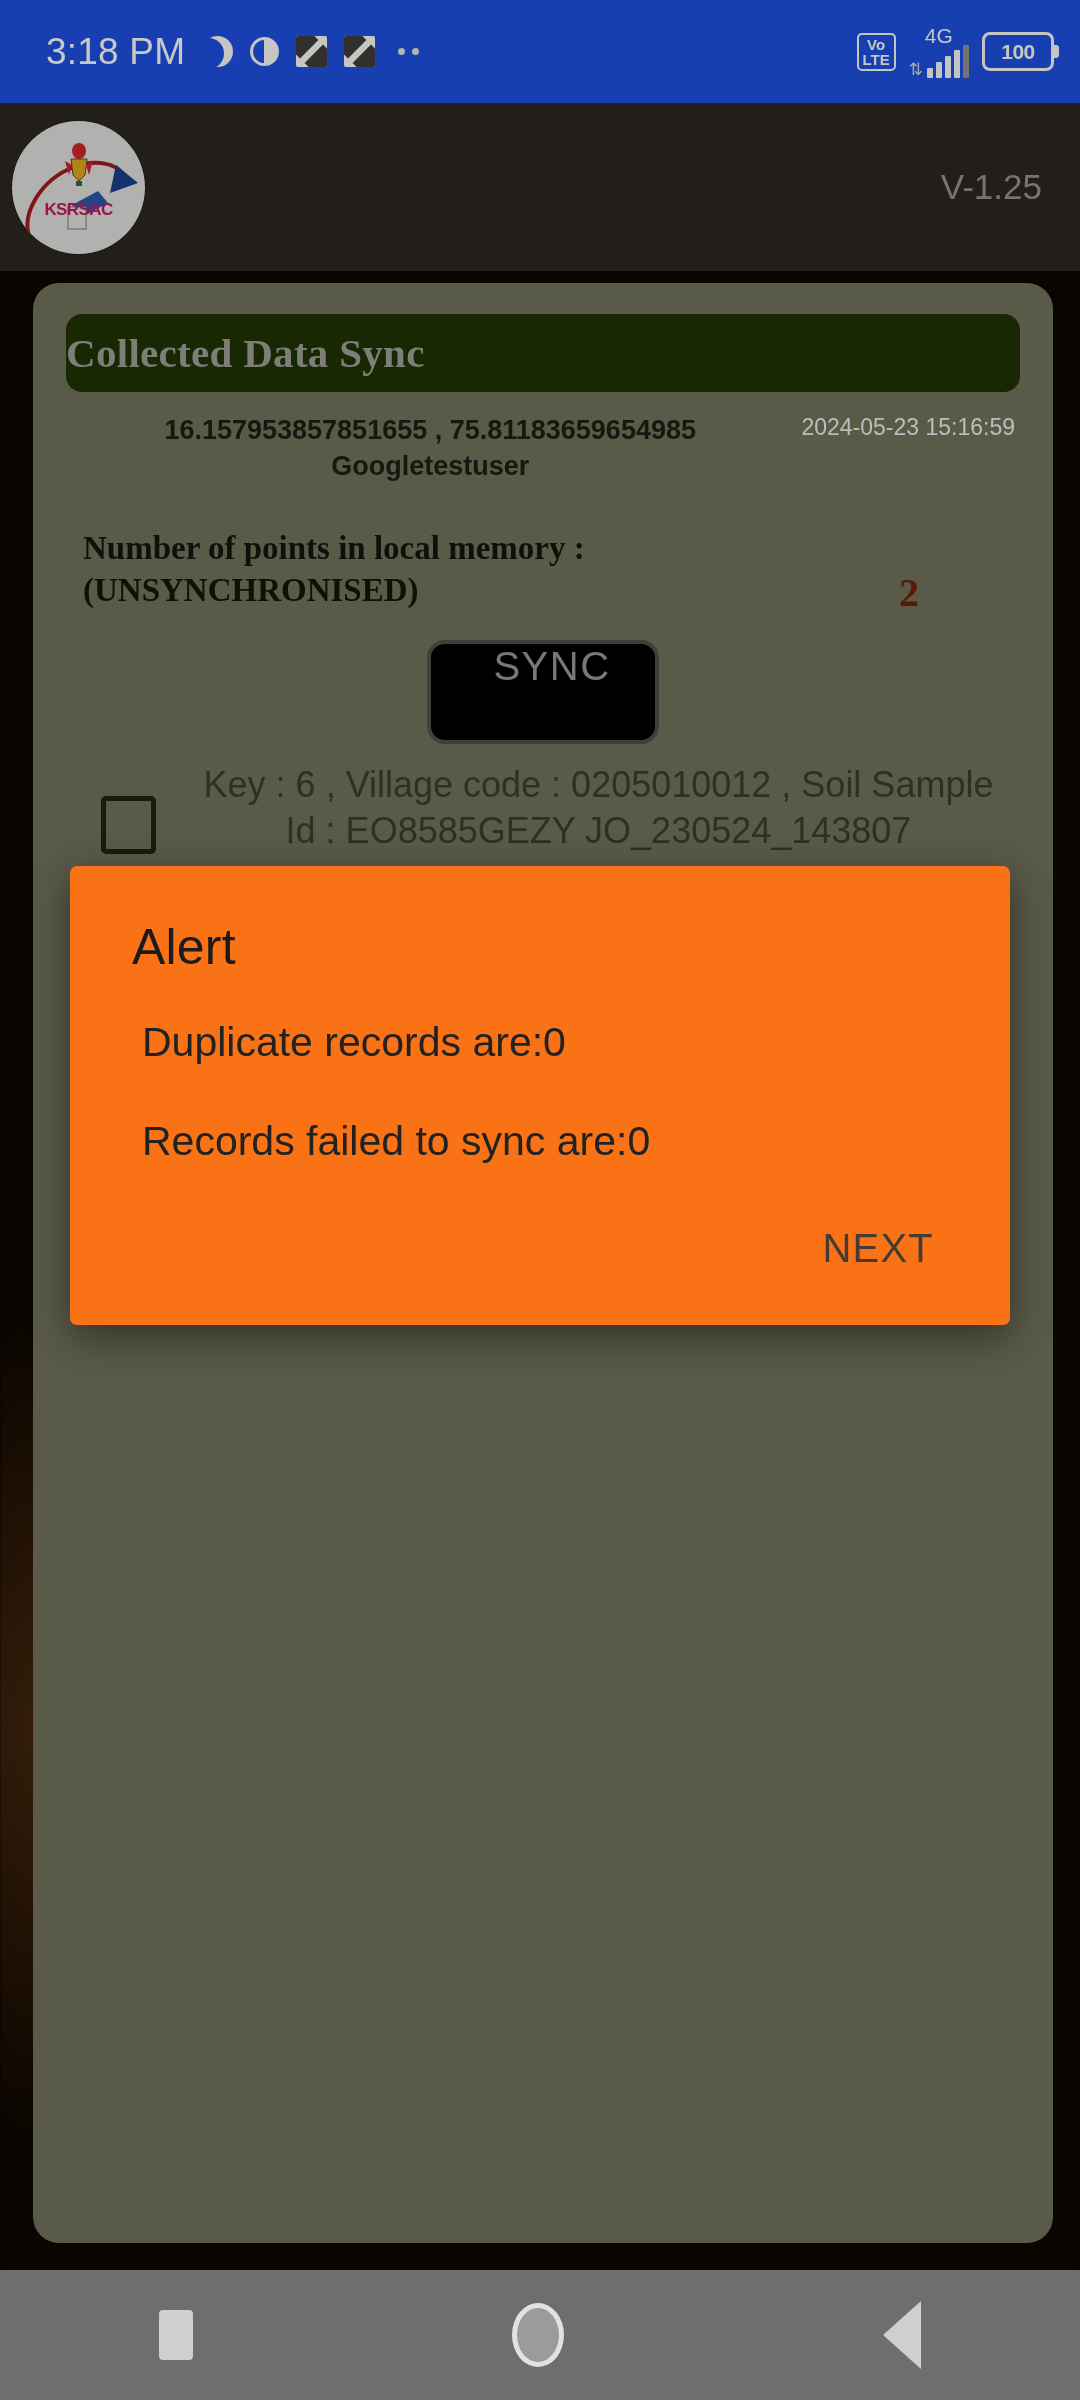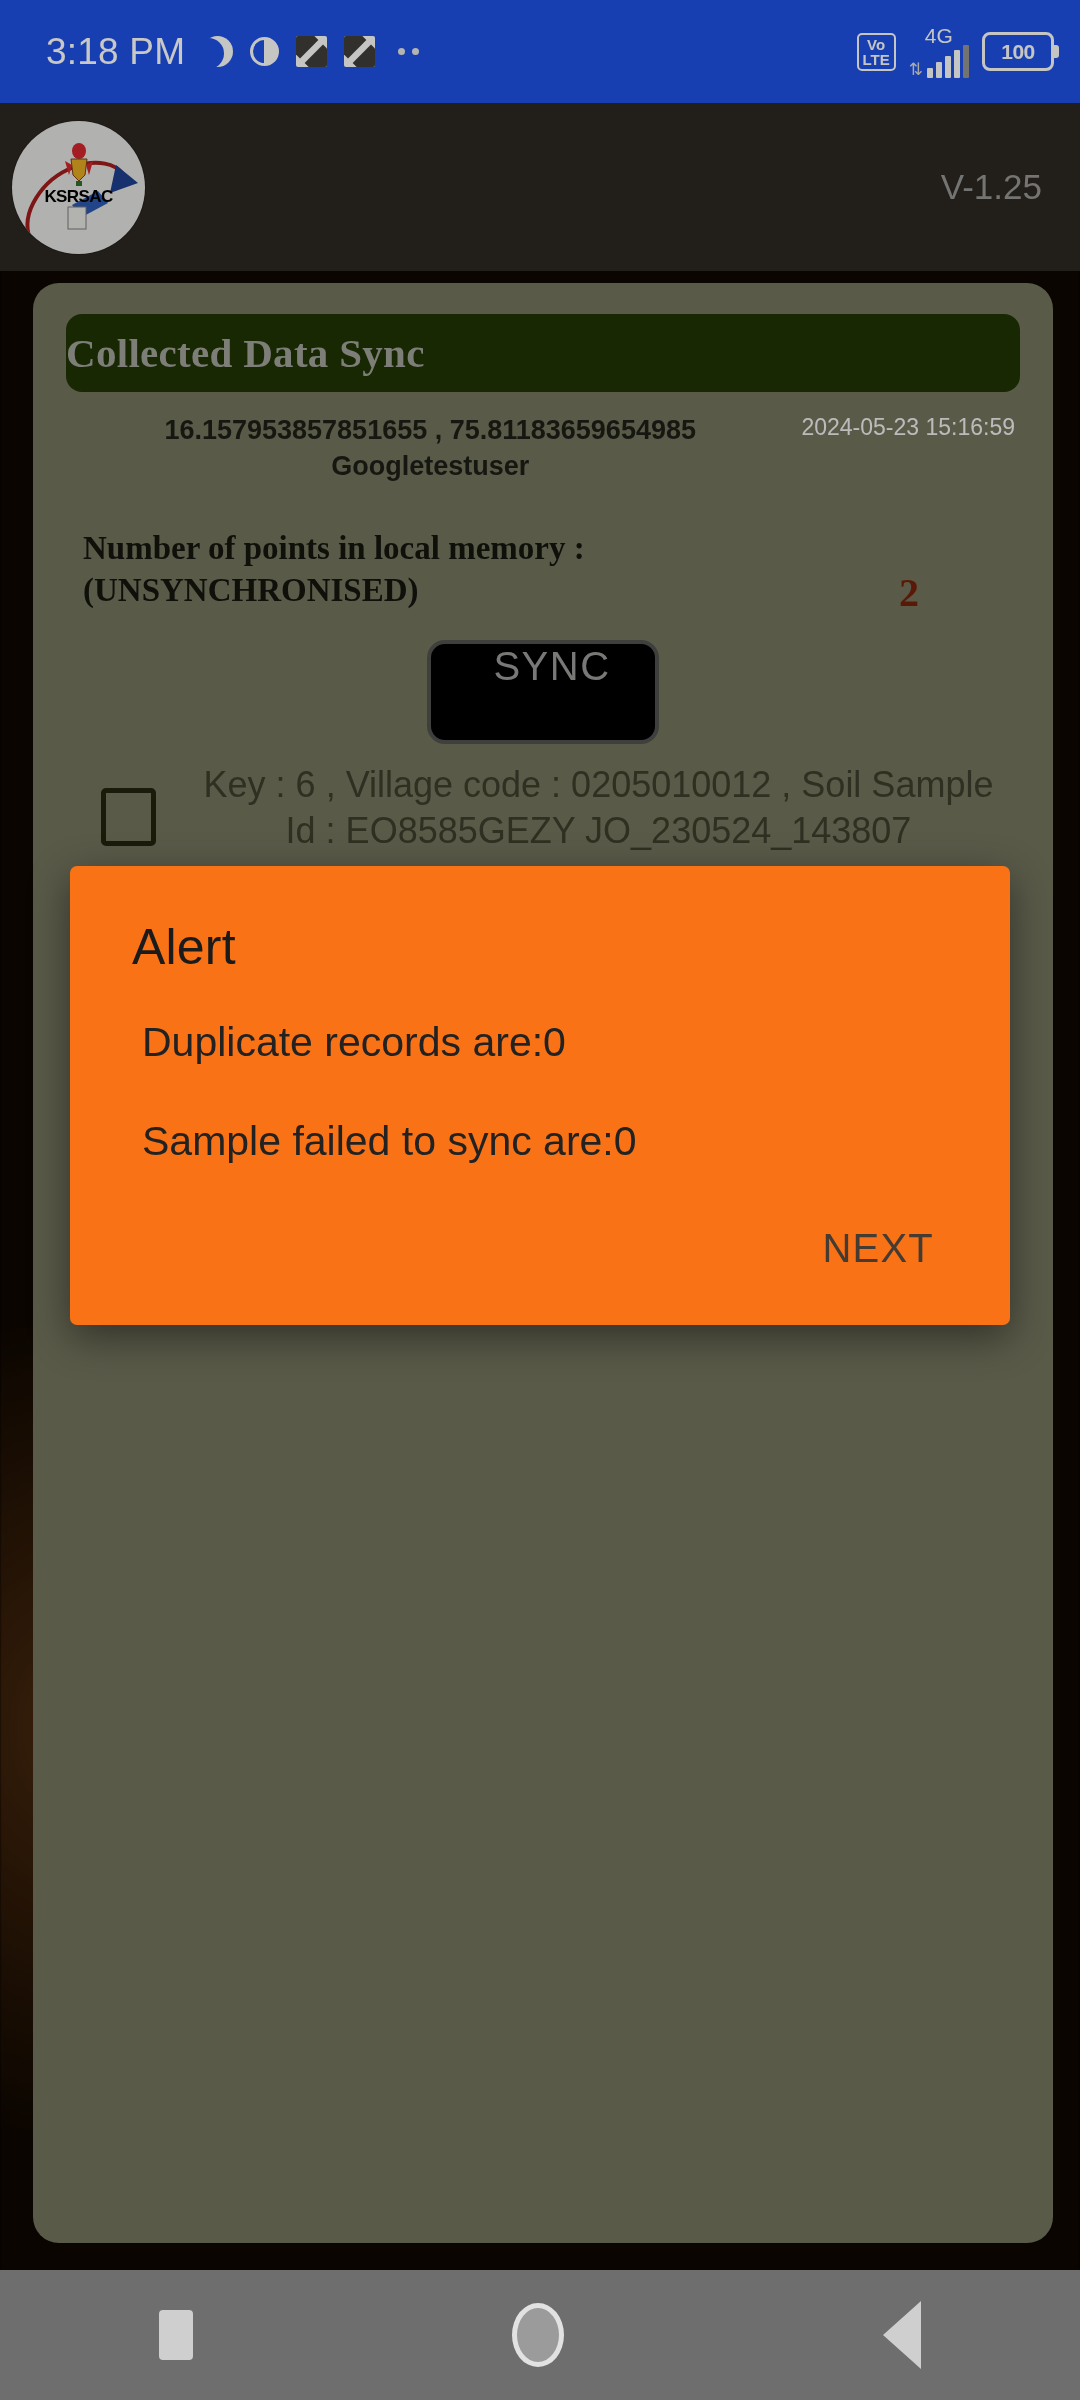--- a/index.html
+++ b/index.html
@@ -92,22 +92,22 @@
     margin-left:12px;
     background:#d8d8d6;
     position:relative;overflow:hidden;
     box-shadow:0 0 0 1px rgba(0,0,0,0.15);
   }
   .logo .emblem{
     position:absolute;left:50%;top:20px;transform:translateX(-50%);
     width:40px;height:46px;
   }
   .logo .ksr{
-    position:absolute;left:50%;top:66px;transform:translateX(-50%);
-    font-size:17px;font-weight:bold;color:#000000;letter-spacing:-0.6px;
+    position:absolute;left:50%;top:79px;transform:translateX(-50%);
+    font-size:17px;font-weight:bold;color:#be185d;letter-spacing:-0.6px;
     font-family:"Liberation Sans",sans-serif;white-space:nowrap;
   }
   .logo .swoosh{
     position:absolute;left:0;top:0;width:133px;height:133px;
   }
   .apptitle{
     margin-left:40px;font-size:49px;color:#9e9e9c;letter-spacing:0.3px;
   }
   .appver{
     margin-left:auto;margin-right:38px;font-size:35px;color:#8e8e8c;
@@ -162,21 +162,21 @@
   .syncbtn{
     width:232px;height:104px;border-radius:18px;
     background:#000000;border:4px solid #4d4d4b;
     display:flex;align-items:flex-start;justify-content:center;
     box-sizing:border-box;
     padding-left:18px;
   }
   .syncbtn span{font-size:40px;color:#939391;letter-spacing:1.5px;}
 
   .listrow{
-    display:flex;align-items:center;margin:18px 22px 10px 44px;
+    display:flex;align-items:flex-end;margin:18px 22px 10px 44px;
   }
   .chk{
     width:55px;height:58px;border:5px solid #22220f;border-radius:5px;
     box-sizing:border-box;flex:none;margin-top:18px;background:transparent;
   }
   .rowtext{
     flex:1;margin-left:34px;font-size:36px;color:#3b3b2a;line-height:1.28;
     text-align:center;
   }
   .sep{
@@ -332,21 +332,21 @@
 
     </div>
   </div>
 
   <div class="scrim"></div>
 
   <div class="dialog">
     <div class="dlg-title">Alert</div>
     <div class="dlg-lines">
       <div class="dlg-line l2">Duplicate records are:0</div>
-      <div class="dlg-line l3">Sample failed to sync are:0</div>
+      <div class="dlg-line l3">Records failed to sync are:0</div>
     </div>
     <div class="dlg-actions">
       <button class="dlg-btn">NEXT</button>
     </div>
   </div>
 
   <div class="navbar">
     <div class="nav-square"></div>
     <div class="nav-circle"></div>
     <div class="nav-back"></div>

